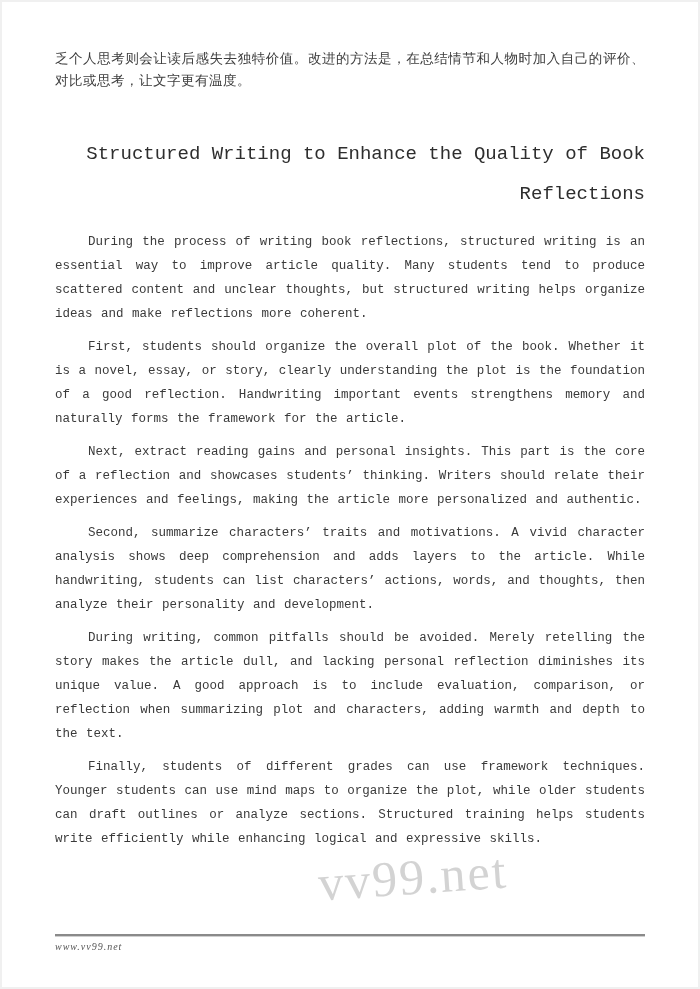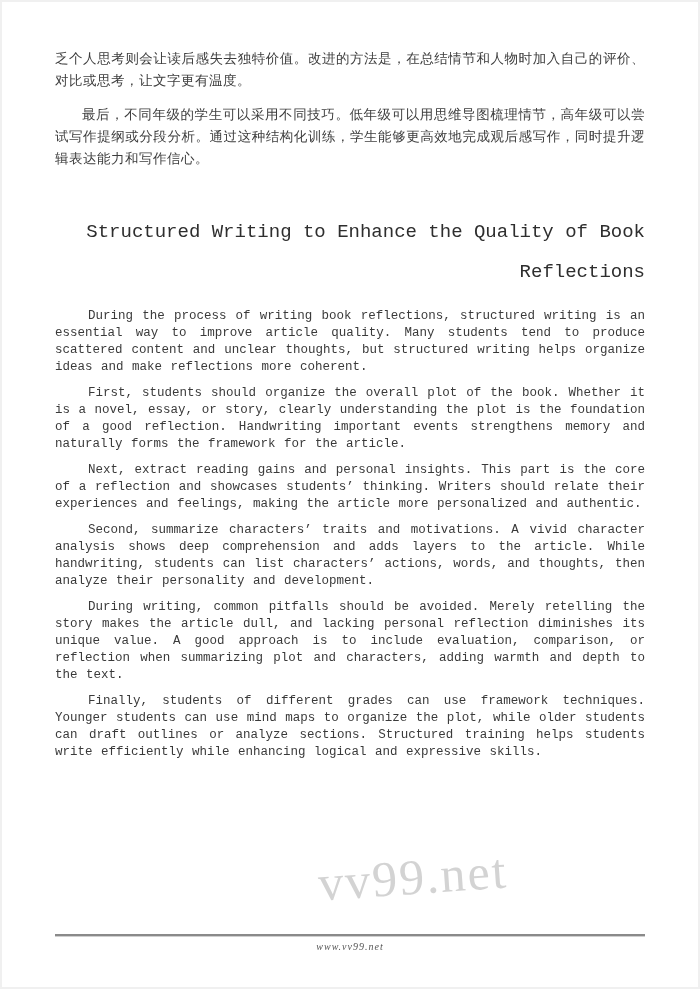--- a/index.html
+++ b/index.html
@@ -38,21 +38,21 @@
     font-weight: normal;
     font-size: 19px;
     line-height: 40px;
     color: #2e2e2e;
     text-align: right;
     margin-top: 42px;
     margin-bottom: 16px;
   }
   .en {
     font-size: 12.5px;
-    line-height: 17px;
+    line-height: 24px;
     color: #3a3a3a;
     text-align: justify;
     text-indent: 33px;
     margin-bottom: 9px;
     word-spacing: 1px;
   }
   .watermark {
     position: absolute;
     left: 318px;
     top: 848px;
@@ -70,36 +70,35 @@
     top: 934px;
     width: 590px;
   }
   .footer-line {
     height: 3px;
     border-top: 2px solid #8a8a8a;
     border-bottom: 1px solid #cfcfcf;
   }
   .footer-text {
     margin-top: 4px;
-    text-align: center;
+    text-align: left;
     font-family: "Liberation Serif", "DejaVu Serif", serif;
     font-style: italic;
     font-size: 10px;
     color: #555555;
     letter-spacing: 1px;
   }
 </style>
 </head>
 <body>
 
 <div class="page">
   <div class="content">
 
     <p class="zh">乏个人思考则会让读后感失去独特价值。改进的方法是，在总结情节和人物时加入自己的评价、对比或思考，让文字更有温度。</p>
-    <p class="zh indent">最后，不同年级的学生可以采用不同技巧。低年级可以用思维导图梳理情节，高年级可以尝试写作提纲或分段分析。通过这种结构化训练，学生能够更高效地完成观后感写作，同时提升逻辑表达能力和写作信心。</p>
 
     <h1 class="title">Structured Writing to Enhance the Quality of Book Reflections</h1>
 
     <p class="en">During the process of writing book reflections, structured writing is an essential way to improve article quality. Many students tend to produce scattered content and unclear thoughts, but structured writing helps organize ideas and make reflections more coherent.</p>
     <p class="en">First, students should organize the overall plot of the book. Whether it is a novel, essay, or story, clearly understanding the plot is the foundation of a good reflection. Handwriting important events strengthens memory and naturally forms the framework for the article.</p>
     <p class="en">Next, extract reading gains and personal insights. This part is the core of a reflection and showcases students’ thinking. Writers should relate their experiences and feelings, making the article more personalized and authentic.</p>
     <p class="en">Second, summarize characters’ traits and motivations. A vivid character analysis shows deep comprehension and adds layers to the article. While handwriting, students can list characters’ actions, words, and thoughts, then analyze their personality and development.</p>
     <p class="en">During writing, common pitfalls should be avoided. Merely retelling the story makes the article dull, and lacking personal reflection diminishes its unique value. A good approach is to include evaluation, comparison, or reflection when summarizing plot and characters, adding warmth and depth to the text.</p>
     <p class="en">Finally, students of different grades can use framework techniques. Younger students can use mind maps to organize the plot, while older students can draft outlines or analyze sections. Structured training helps students write efficiently while enhancing logical and expressive skills.</p>
 

